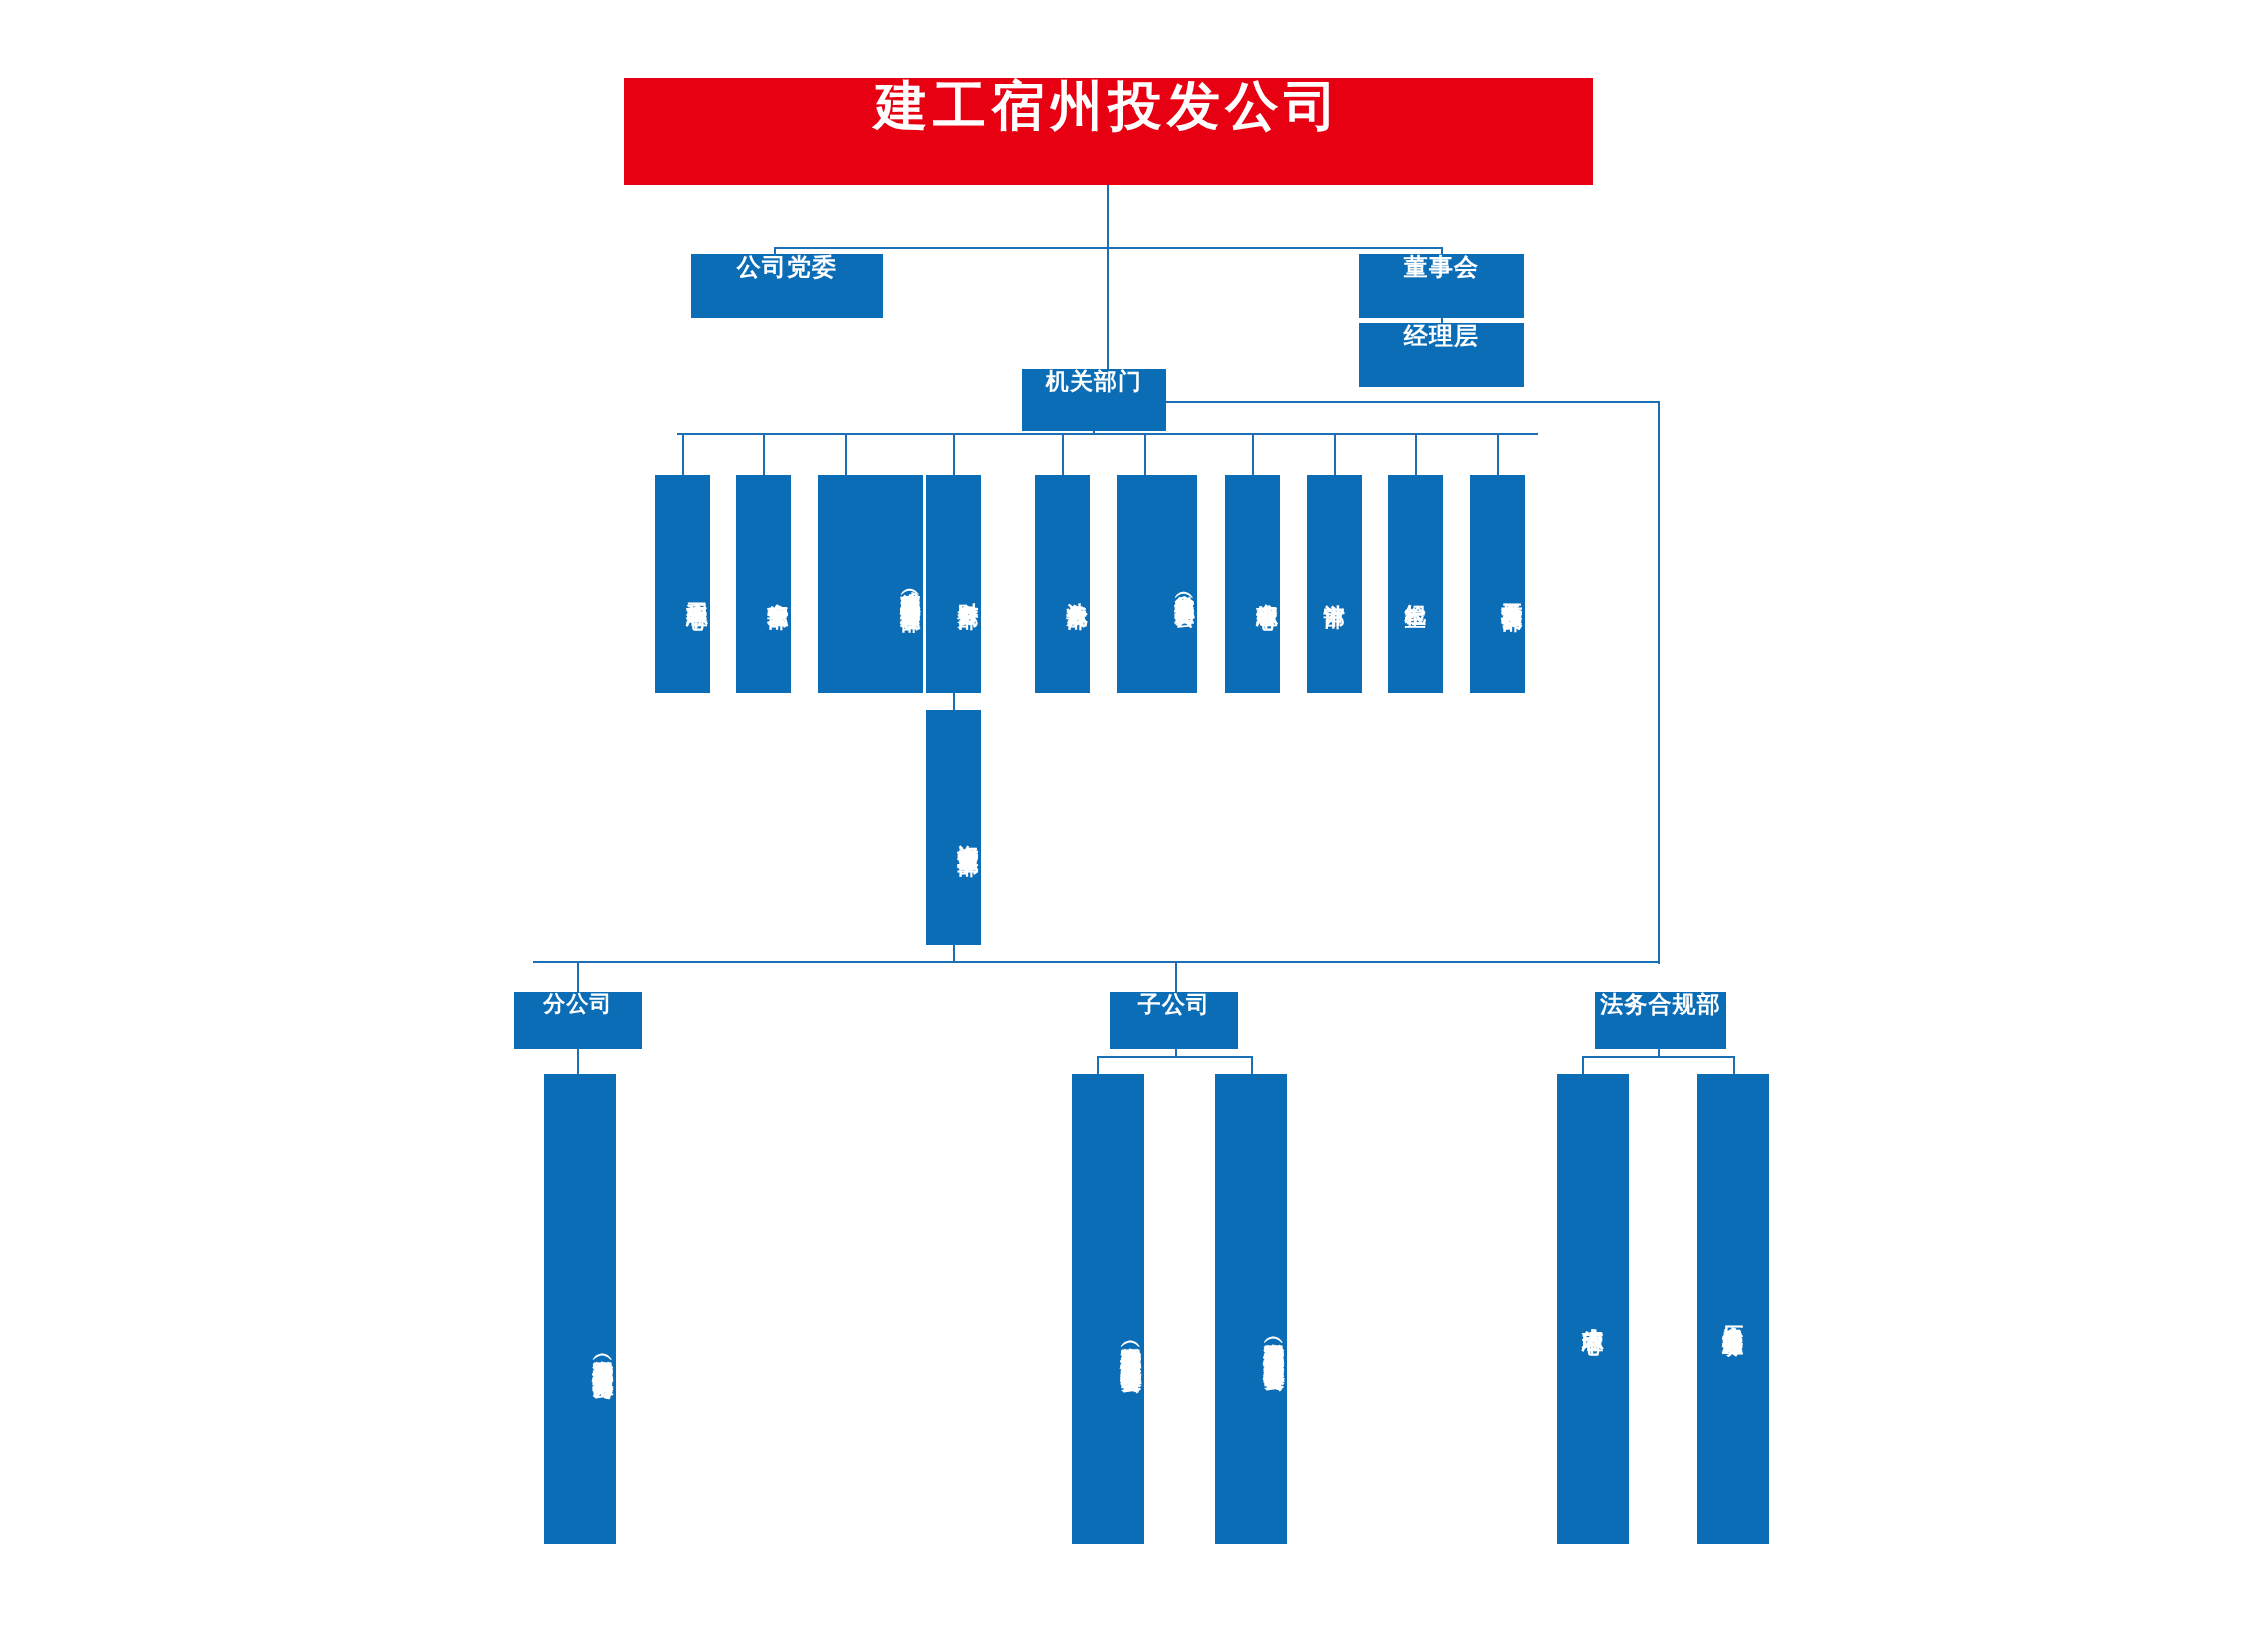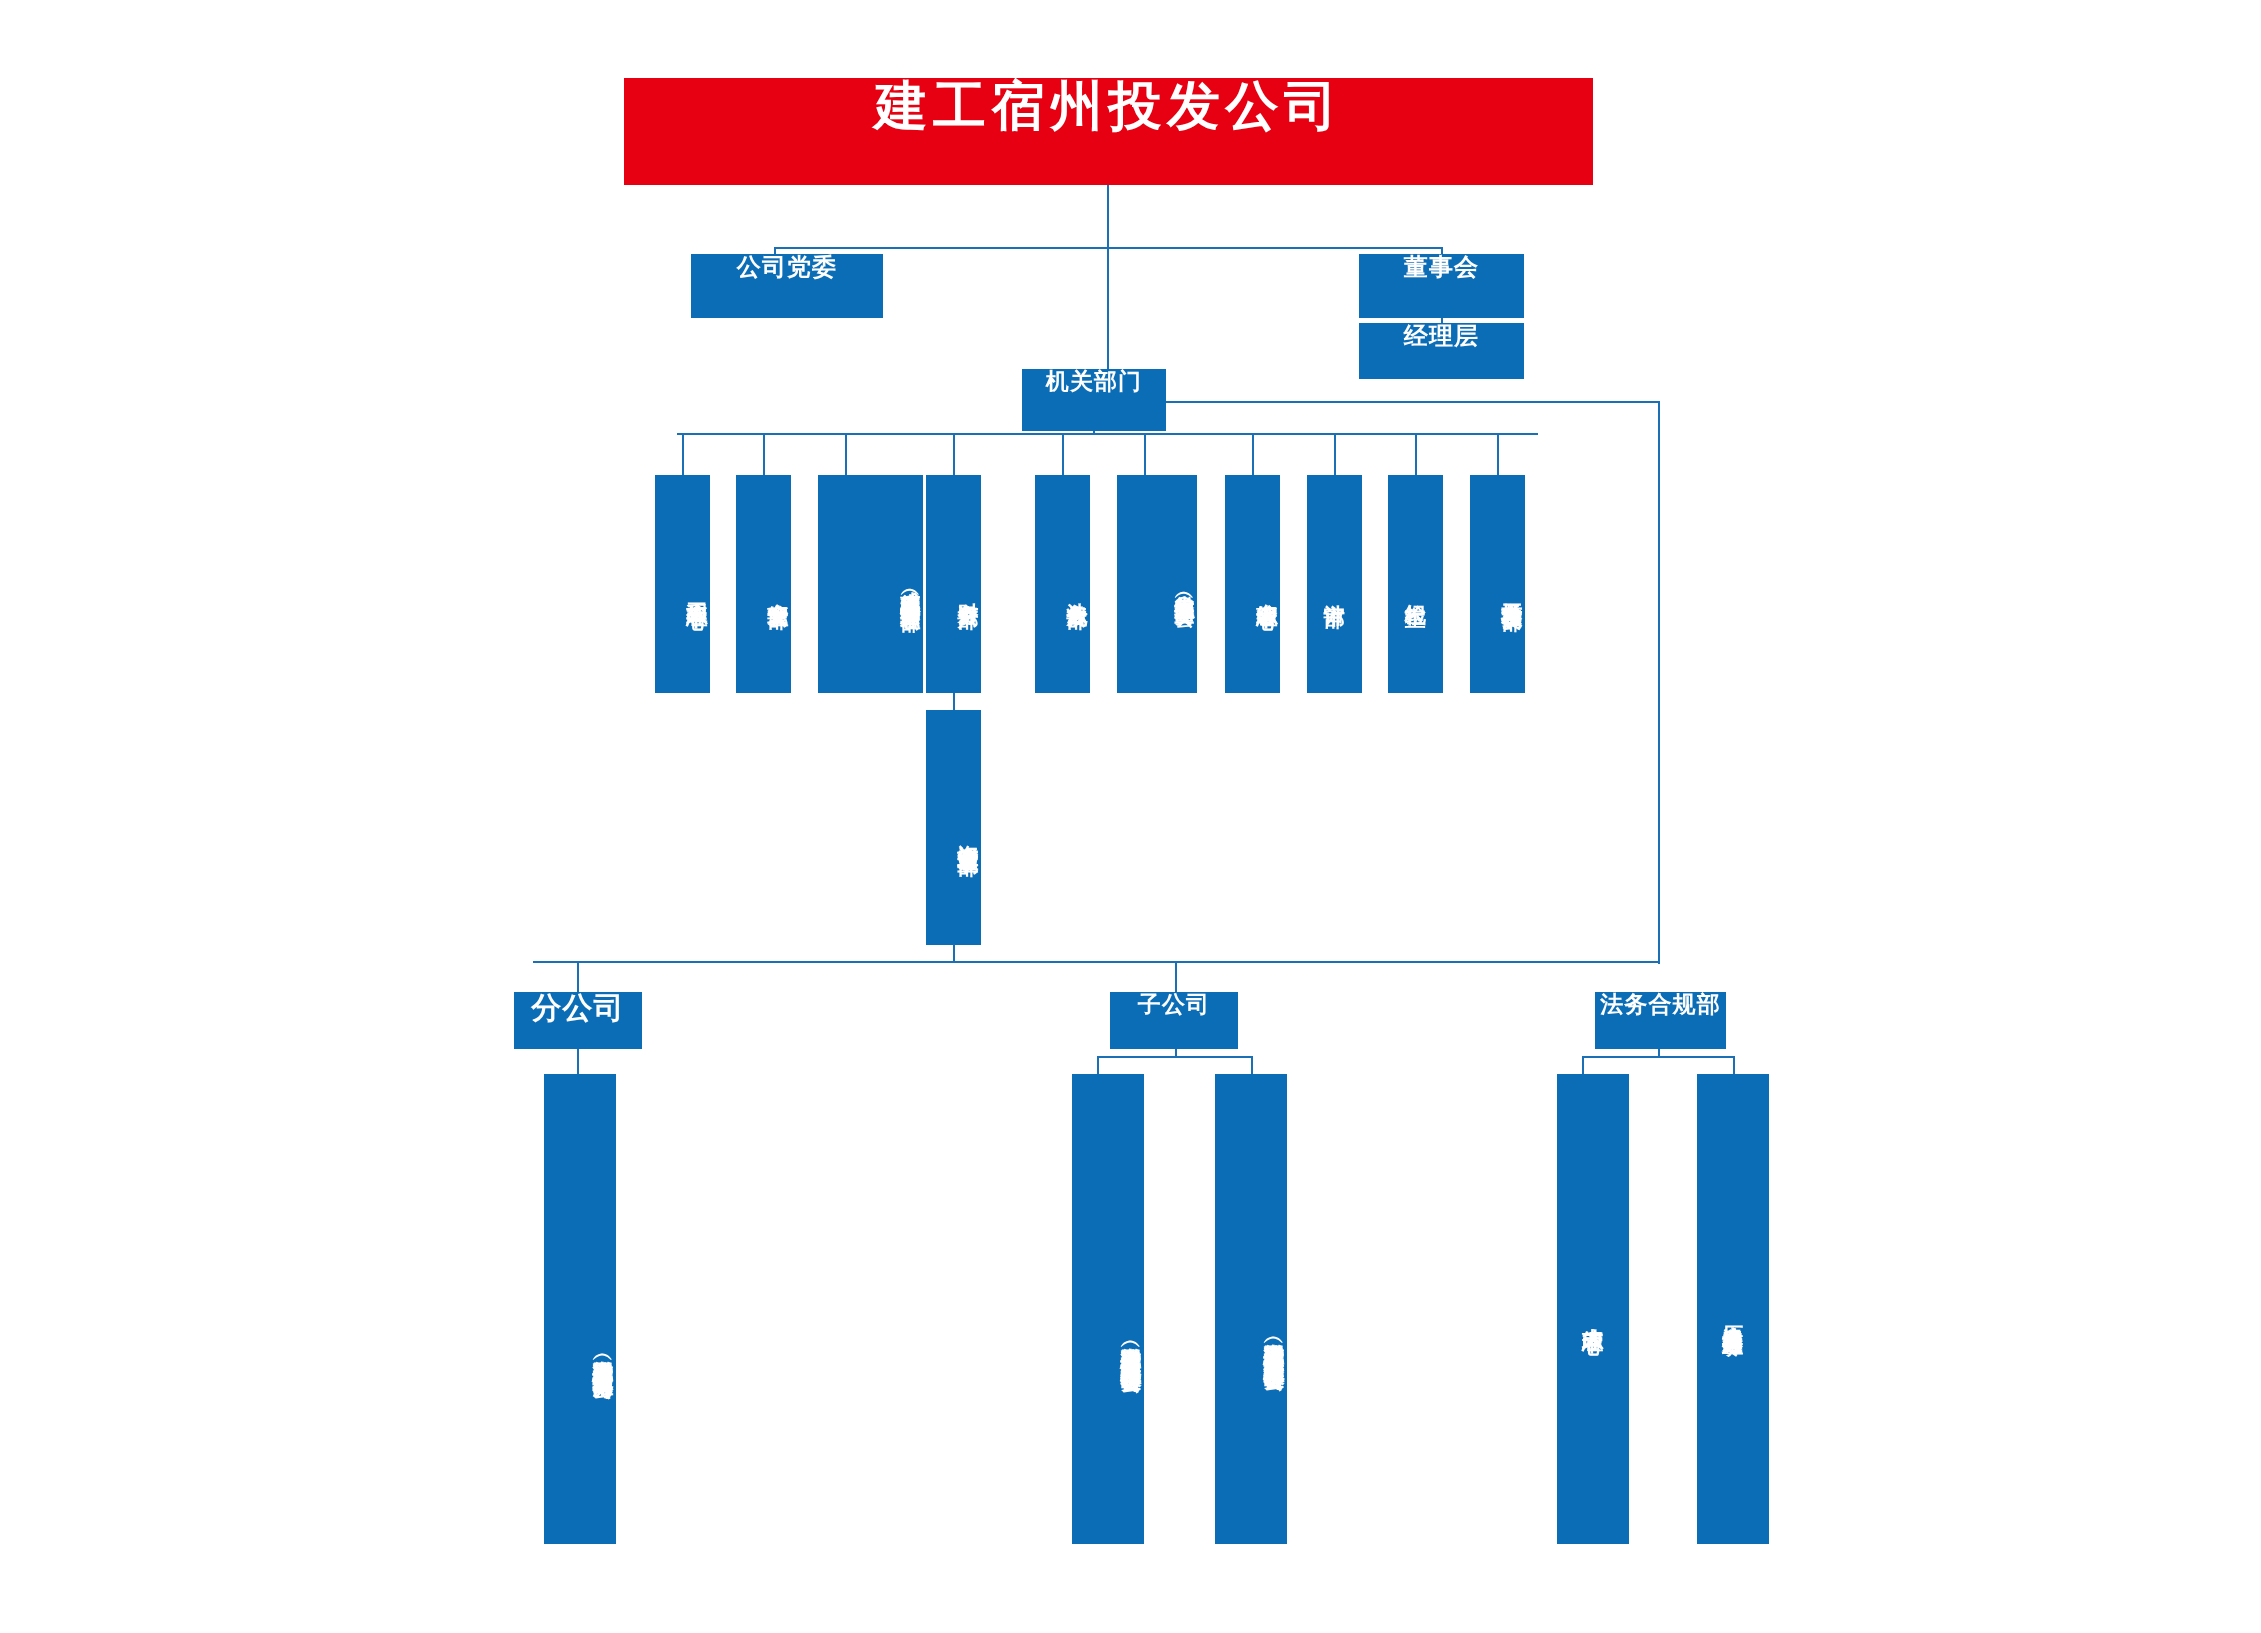--- a/index.html
+++ b/index.html
@@ -73,21 +73,21 @@
   <div class="node blue h-node" style="left: 691px; top: 254px; width: 192px; height: 64px; font-size: 24px; background: rgb(12, 109, 183);">
     <span>公司党委</span>
   </div>
 
   <div class="node blue h-node" style="left: 1359px; top: 254px; width: 165px; height: 64px; font-size: 24px; background: rgb(12, 109, 183);">
     <span>董事会</span>
   </div>
 
   <div class="ln lnv" style="left: 1441px; top: 318px; width: 1.7px; height: 22.6px; background: rgb(26, 111, 181);"></div>
 
-  <div class="node blue h-node" style="left: 1359px; top: 323px; width: 165px; height: 56px; font-size: 24px; background: rgb(12, 109, 183);">
+  <div class="node blue h-node" style="left: 1359px; top: 323px; width: 165px; height: 64px; font-size: 24px; background: rgb(12, 109, 183);">
     <span>经理层</span>
   </div>
 
   <div class="node blue h-node" style="left: 1022px; top: 369px; width: 144px; height: 62px; font-size: 23px; background: rgb(12, 109, 183);">
     <span>机关部门</span>
   </div>
 
   <div class="ln lnh" style="left: 1166px; top: 401px; width: 494px; height: 1.7px; background: rgb(26, 111, 181);"></div>
   <div class="ln lnv" style="left: 1658px; top: 401px; width: 1.7px; height: 563px; background: rgb(26, 111, 181);"></div>
 
@@ -153,21 +153,21 @@
 
   <div class="ln lnv" style="left: 953px; top: 693px; width: 1.7px; height: 19px; background: rgb(26, 111, 181);"></div>
   <div class="node blue v-node" style="left: 926px; top: 710px; width: 55px; height: 235px; font-size: 21px; background: rgb(12, 109, 183);">
     <div class="vcol">资产运营管理事业部</div>
   </div>
 
   <div class="ln lnv" style="left: 953px; top: 944px; width: 1.7px; height: 19px; background: rgb(26, 111, 181);"></div>
   <div class="ln lnh thick" style="left: 533px; top: 961px; width: 1127px; height: 2.2px; background: rgb(26, 111, 181);"></div>
 
   <div class="ln lnv" style="left: 577px; top: 961px; width: 1.7px; height: 34px; background: rgb(26, 111, 181);"></div>
-  <div class="node blue h-node" style="left: 514px; top: 992px; width: 128px; height: 57px; font-size: 30px; background: rgb(12, 109, 183);">
+  <div class="node blue h-node" style="left: 514px; top: 992px; width: 128px; height: 57px; font-size: 22px; background: rgb(12, 109, 183);">
     <span>分公司</span>
   </div>
   <div class="ln lnv" style="left: 577px; top: 1049px; width: 1.7px; height: 27.5px; background: rgb(26, 111, 181);"></div>
 
   <div class="node blue v-node" style="left: 544px; top: 1074px; width: 72px; height: 470px; font-size: 21px; padding-top: 88px; background: rgb(12, 109, 183);">
     <div class="vcol">安徽建工（宿州）投资发展集团</div>
     <div class="vcol">淮南分公司</div>
   </div>
 
   <div class="ln lnv" style="left: 1175px; top: 961px; width: 1.7px; height: 34px; background: rgb(26, 111, 181);"></div>

